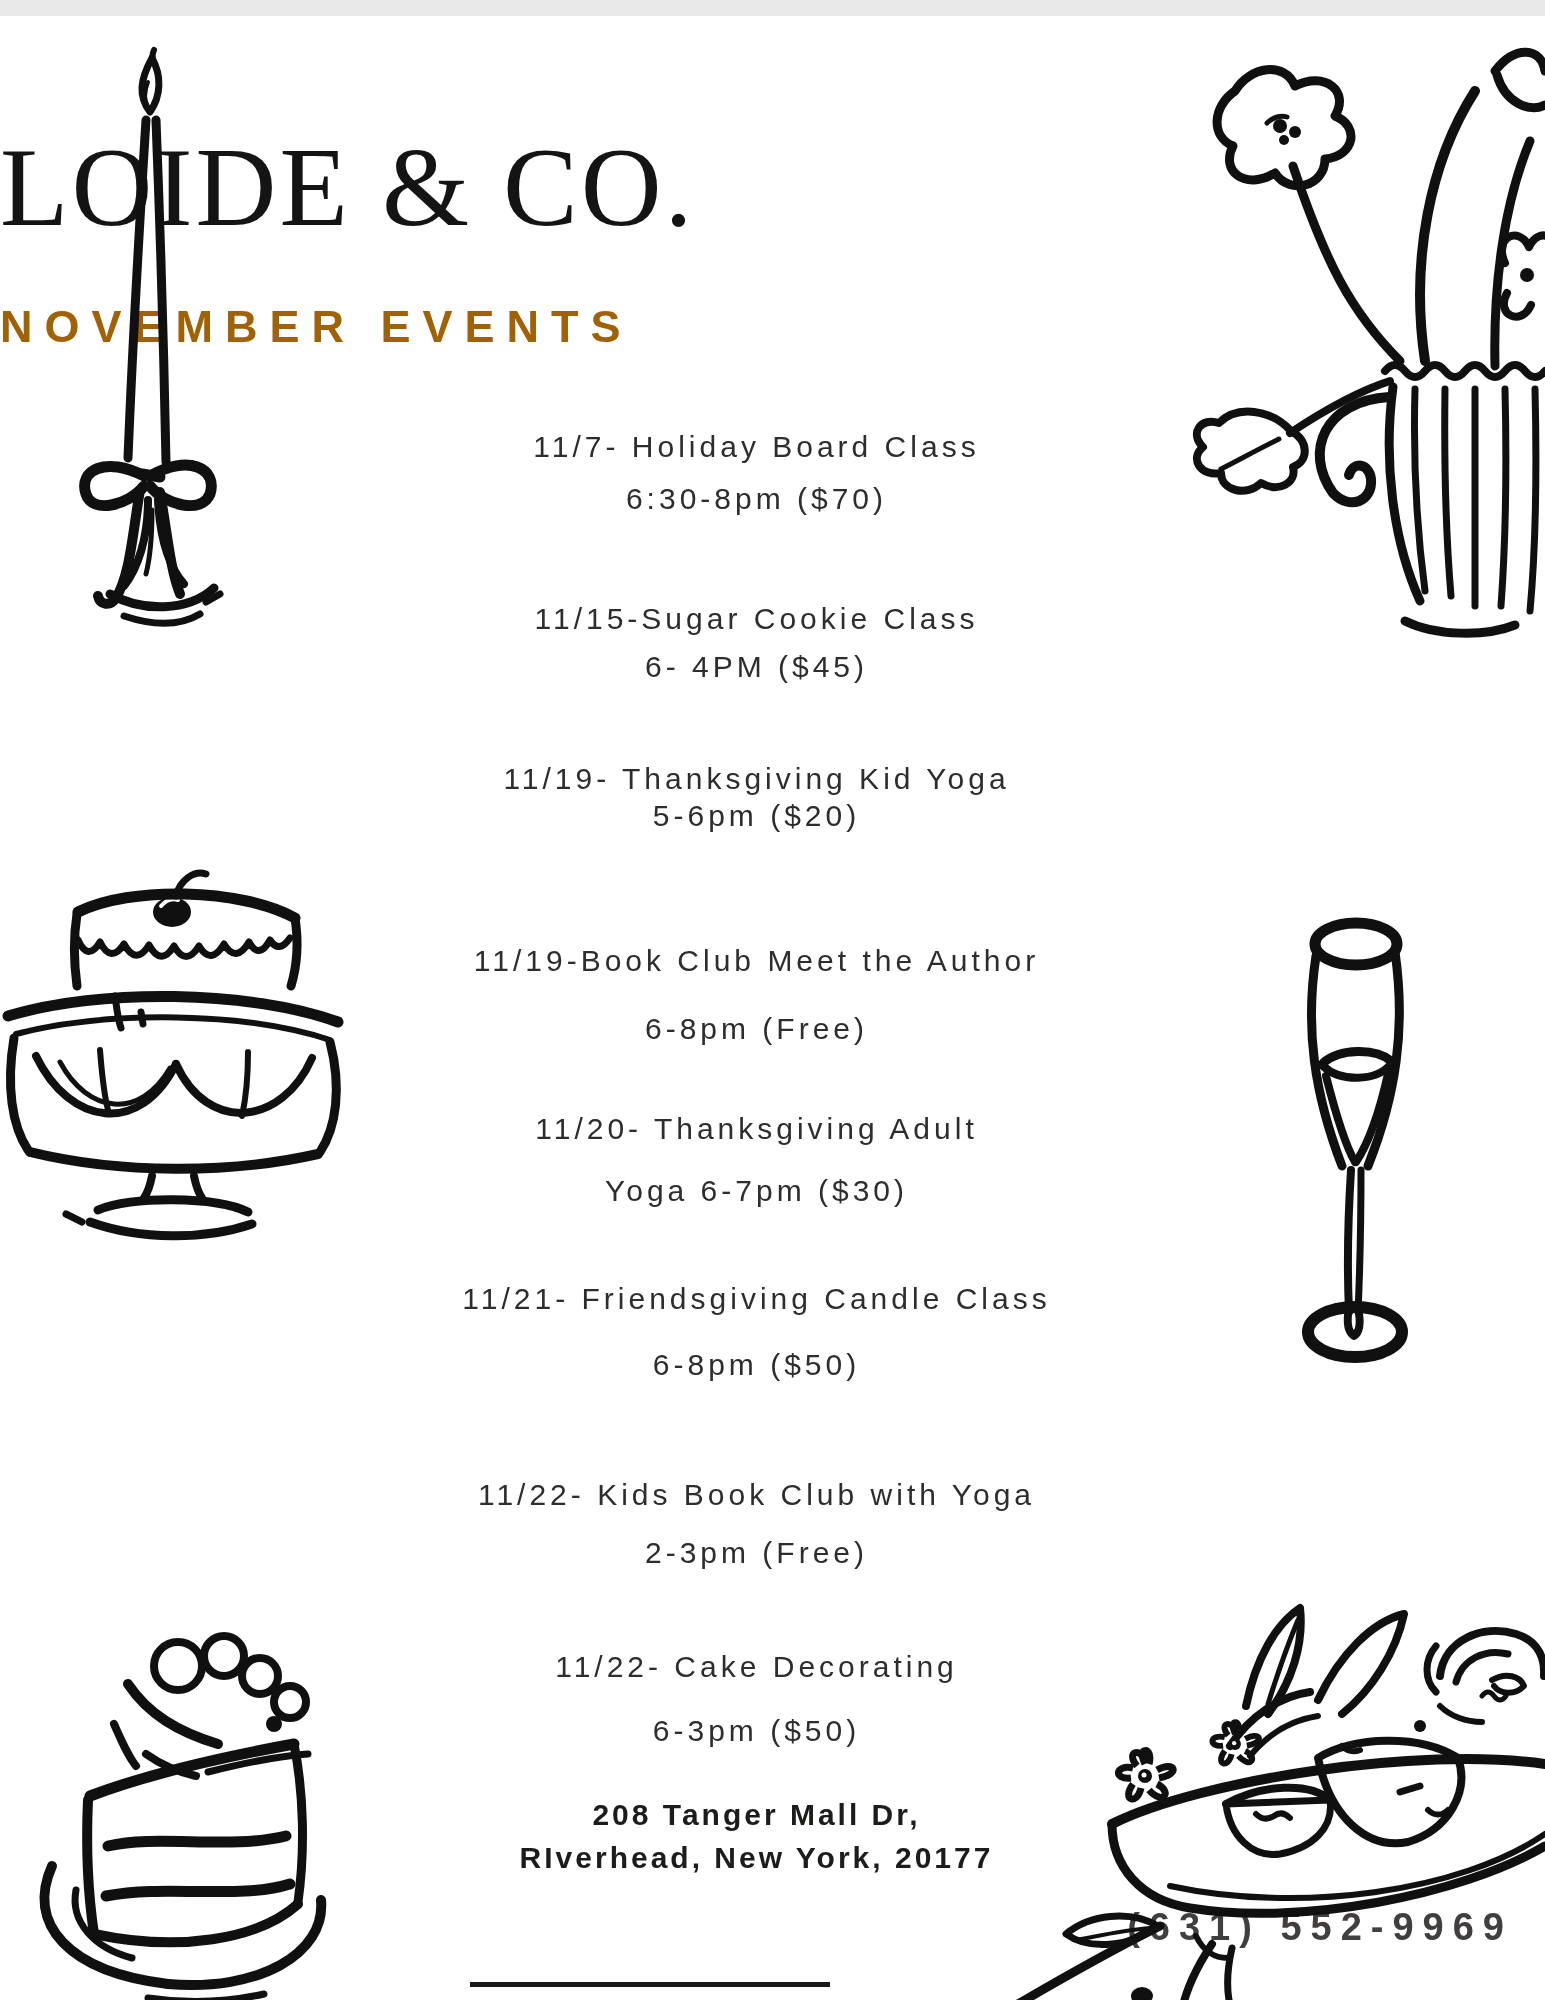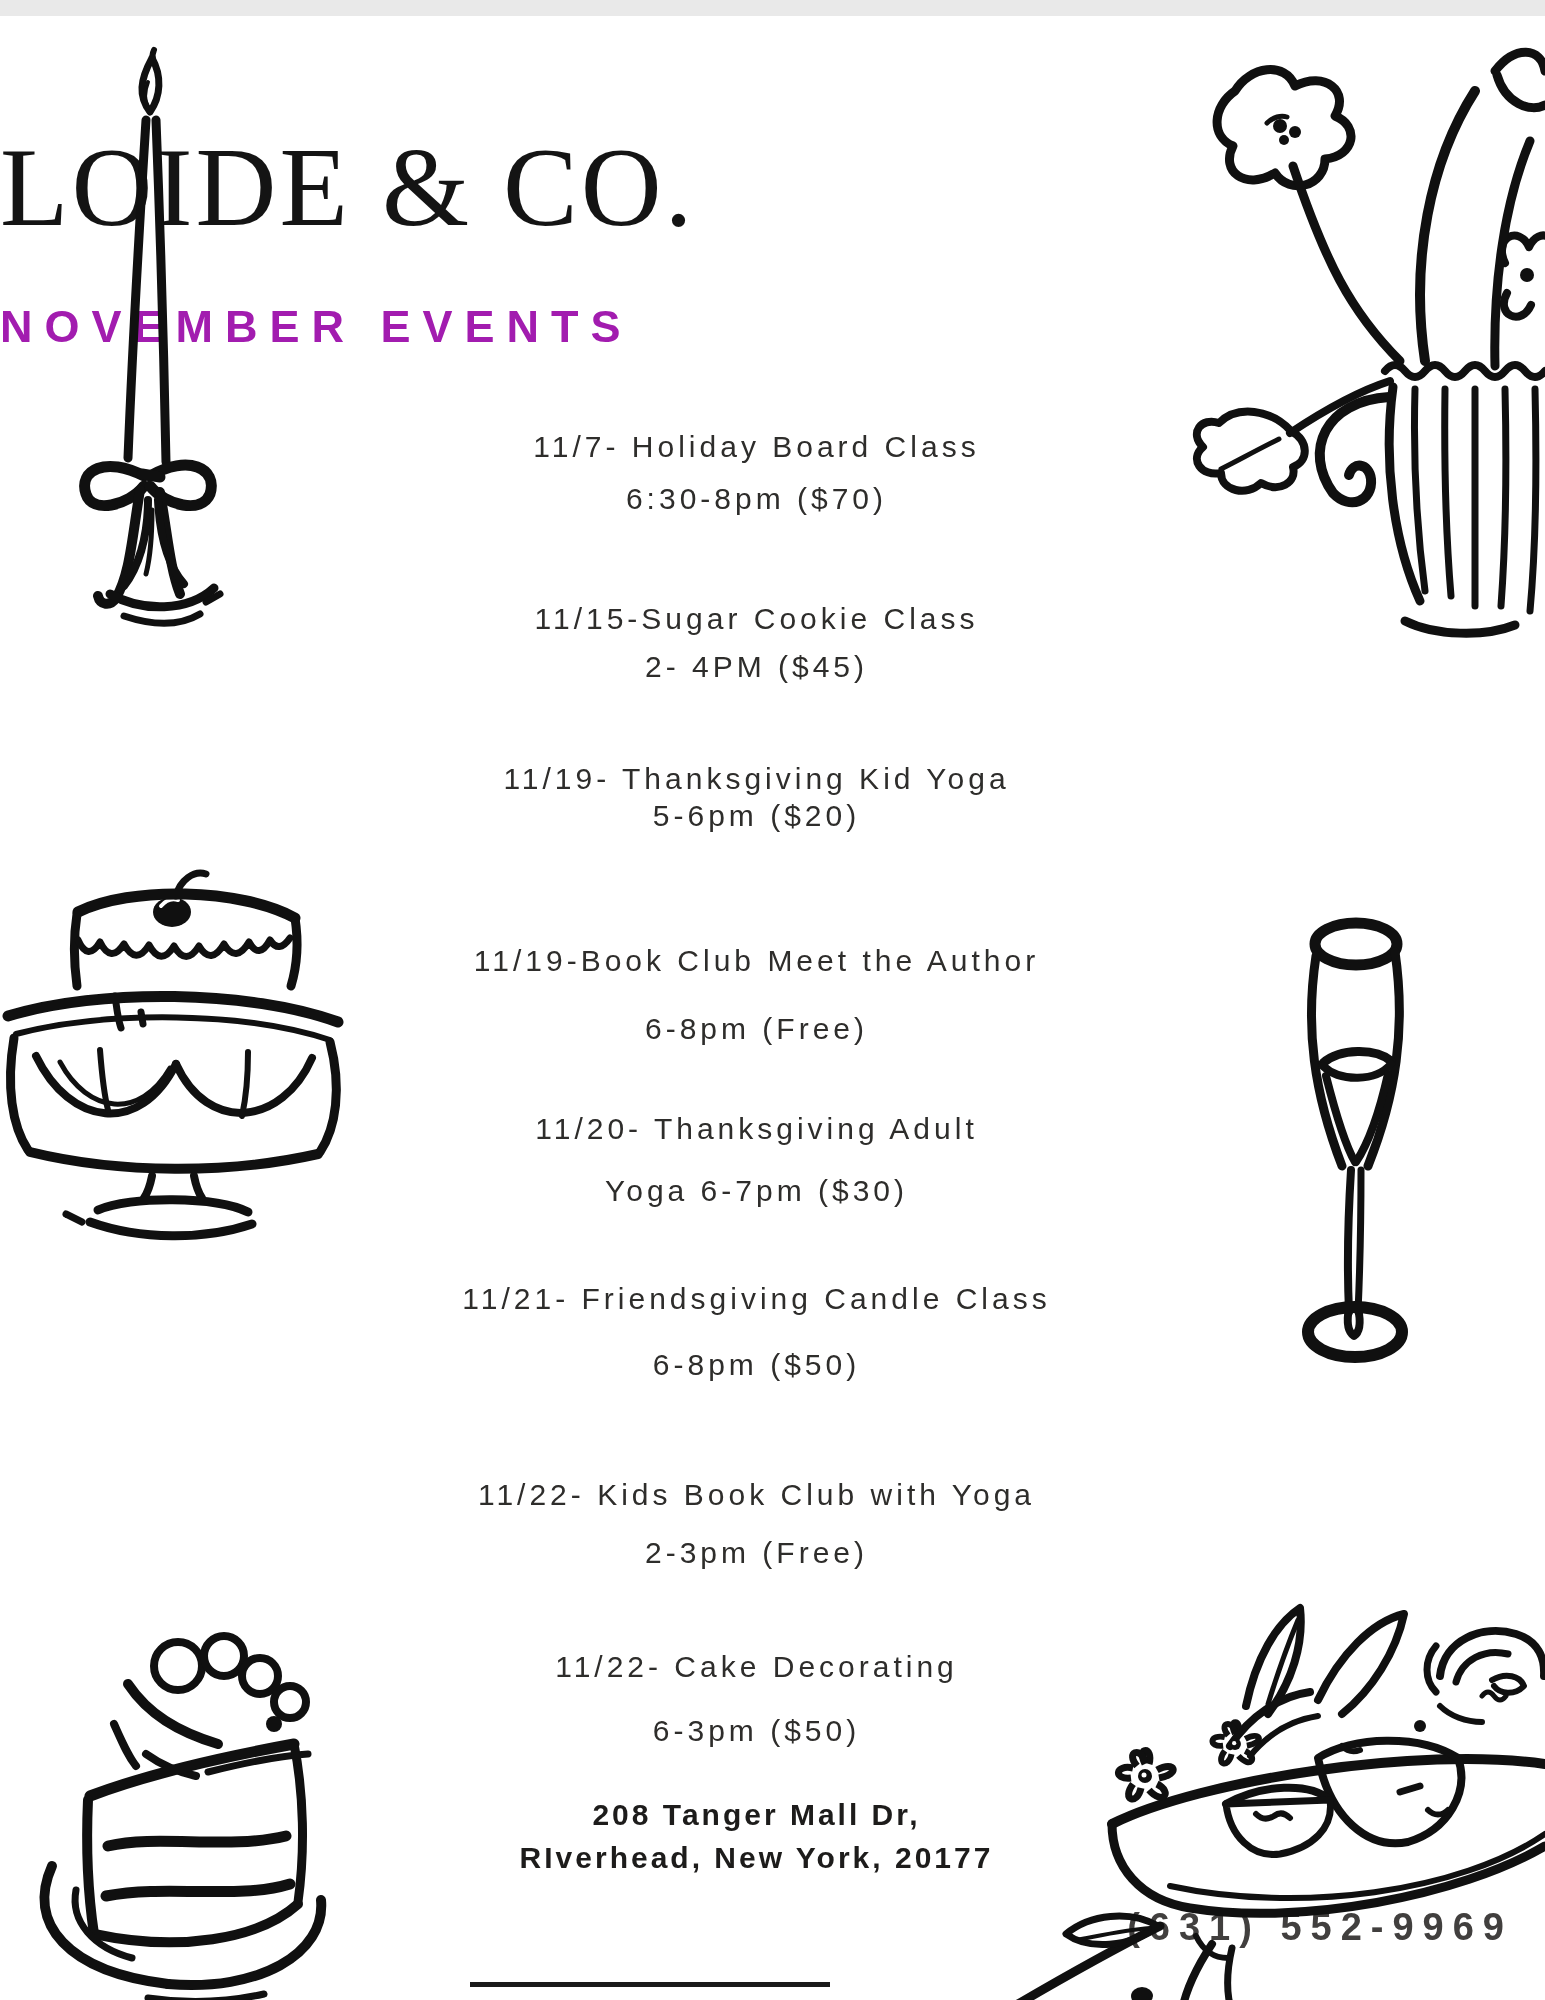--- a/index.html
+++ b/index.html
@@ -16,21 +16,21 @@
   .title{
     top:112px;
     font-family:"Liberation Serif","DejaVu Serif",serif;
     font-size:112px;line-height:118px;
     letter-spacing:3px;color:#141414;font-weight:400;
     width:1545px;
   }
   .subtitle{
     top:284px;
     font-size:45px;line-height:54px;font-weight:700;
-    letter-spacing:12px;color:#a21caf;
+    letter-spacing:12px;color:#a16207;
     width:1545px;
   }
   .eline{
     font-size:30px;line-height:54px;
     letter-spacing:4px;color:#2e2d2b;font-weight:400;
   }
   .addr{
     font-size:30px;line-height:43px;font-weight:700;
     letter-spacing:3px;color:#1d1c1b;
   }
@@ -55,21 +55,21 @@
   <div class="abs title">LOIDE &amp; CO.</div>
   <div class="abs subtitle">NOVEMBER EVENTS</div>
 
   
   <div style="display:contents">
     <div class="abs ctr eline" style="top:404px">11/7- Holiday Board Class</div>
     <div class="abs ctr eline" style="top:456px">6:30-8pm ($70)</div>
   </div>
   <div style="display:contents">
     <div class="abs ctr eline" style="top:576px">11/15-Sugar Cookie Class</div>
-    <div class="abs ctr eline" style="top:624px">2- 4PM ($45)</div>
+    <div class="abs ctr eline" style="top:624px">6- 4PM ($45)</div>
   </div>
   <div style="display:contents">
     <div class="abs ctr eline" style="top:736px">11/19- Thanksgiving Kid Yoga</div>
     <div class="abs ctr eline" style="top:773px">5-6pm ($20)</div>
   </div>
   <div style="display:contents">
     <div class="abs ctr eline" style="top:918px">11/19-Book Club Meet the Author</div>
     <div class="abs ctr eline" style="top:986px">6-8pm (Free)</div>
   </div>
   <div style="display:contents">

